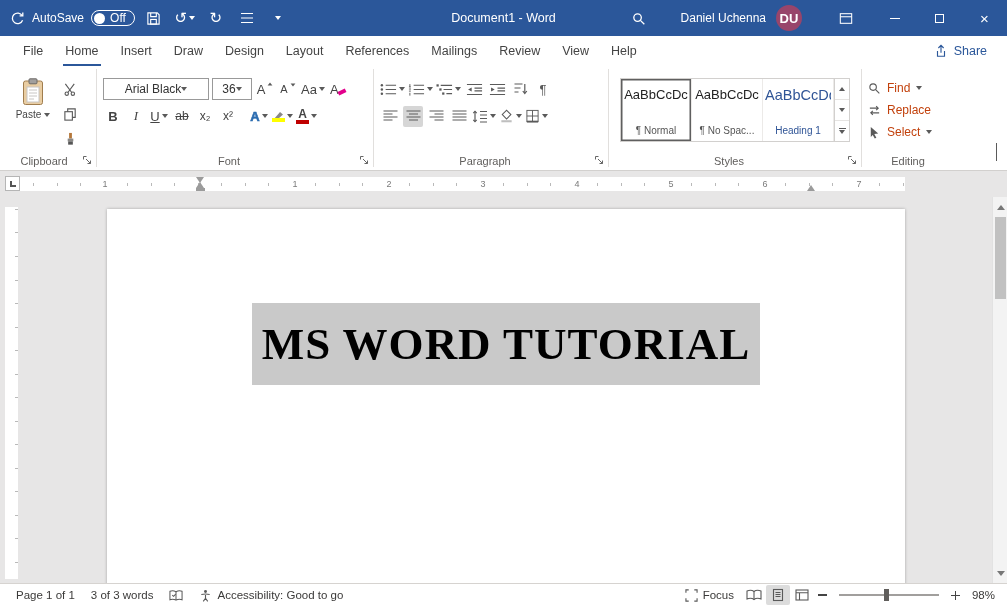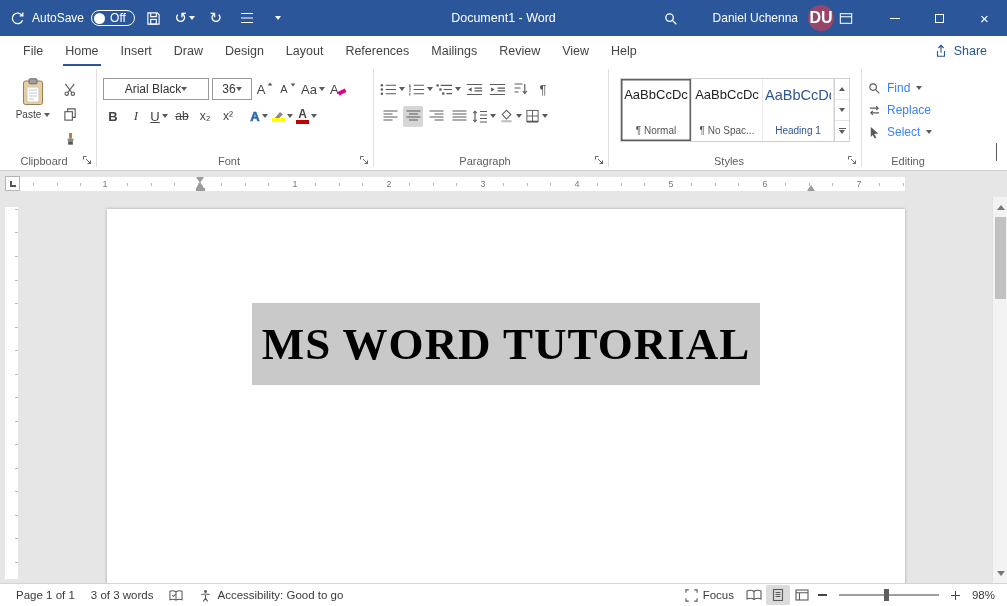--- a/index.html
+++ b/index.html
@@ -9,21 +9,21 @@
 
   
   .titlebar{flex:0 0 36px;background:#2b579a;color:#fff;display:flex;align-items:center;font-size:12px;position:relative;padding-left:10px}
   .tbgrp{display:flex;align-items:center;gap:7px;z-index:2}
   .autosave-toggle{display:flex;align-items:center;gap:5px;border:1px solid #fff;border-radius:9px;height:16px;padding:1px 8px 1px 2px;cursor:default}
   .knob{width:11px;height:11px;border-radius:50%;background:#fff}
   .tb-btn{height:26px;min-width:24px;display:flex;align-items:center;justify-content:center;font-size:15px;color:#fff;gap:2px}
   .tb-title{position:absolute;left:0;right:0;top:0;height:36px;display:flex;align-items:center;justify-content:center;font-size:12.5px;z-index:1}
   .tb-right{margin-left:auto;display:flex;align-items:center;height:36px;z-index:2}
   .user-name{font-size:12px;margin:0 10px 0 4px}
-  .avatar{width:26px;height:26px;border-radius:50%;background:#98456b;display:flex;align-items:center;justify-content:center;font-size:16px;font-weight:bold;margin-right:0}
+  .avatar{width:26px;height:26px;border-radius:50%;background:#98456b;display:flex;align-items:center;justify-content:center;font-size:13px;font-weight:bold;margin-right:32px}
   .win-btn{width:45px;height:36px;display:flex;align-items:center;justify-content:center;font-size:15px}
   .min-glyph{width:10px;height:1px;background:#fff}
   .max-glyph{width:9px;height:9px;border:1px solid #fff}
 
   
   .cd{width:0;height:0;border-left:3.5px solid transparent;border-right:3.5px solid transparent;border-top:4px solid #5a5a5a}
   .cu{width:0;height:0;border-left:3.5px solid transparent;border-right:3.5px solid transparent;border-bottom:4px solid #5a5a5a}
   .cd.w{border-top-color:#fff}
   .chev-up{width:7px;height:7px;border-left:1.5px solid #5a5a5a;border-top:1.5px solid #5a5a5a;transform:rotate(45deg) translateY(2px)}
 
@@ -61,21 +61,21 @@
   .scard.selected{box-shadow:inset 0 0 0 1.5px #5f5f5f}
   .sprev{font-size:13px;color:#222;white-space:nowrap;overflow:hidden;max-width:66px}
   .sprev.h1{color:#2f5496;font-size:14.5px}
   .slab{font-size:10px;color:#555;white-space:nowrap}
   .slab.h1{color:#2f5496}
   .sarrows{width:15px;height:64px;display:flex;flex-direction:column;border:1px solid #d2d0ce;border-left:none}
   .sarrow{flex:1;display:flex;align-items:center;justify-content:center;border-bottom:1px solid #e6e4e2;flex-direction:column;gap:1px}
   .sarrow:last-child{border-bottom:none}
   .morebar{width:7px;height:1.5px;background:#5a5a5a}
   
-  .erow{display:flex;align-items:center;gap:6px;height:20px;margin-bottom:2px;font-size:12px;color:#3b82f6}
+  .erow{display:flex;align-items:center;gap:6px;height:20px;margin-bottom:2px;font-size:12px;color:#c2410c}
   .collapse{position:absolute;right:10px;bottom:8px}
 
   
   .rulerband{flex:0 0 26px;position:relative;background:#e7e6e6}
   .tabsel{position:absolute;left:5px;top:5px;width:15px;height:15px;background:#fff;border:1px solid #b5b5b5;display:flex;align-items:center;justify-content:center}
   .tabsel-L{width:6px;height:6px;border-left:2px solid #555;border-bottom:2px solid #555}
   .hruler{position:absolute;left:20px;width:885px;top:6px;height:14px;background:#fff;
     background-image:repeating-linear-gradient(90deg,#b9b9b9 0 1px,transparent 1px 23.5px);
     background-size:100% 3px;background-position:13px 6px;background-repeat:no-repeat}
   .rnum{position:absolute;top:0;height:14px;line-height:14px;font-size:9px;color:#7a7a7a;transform:translateX(-50%);background:#fff;padding:0 2px}

